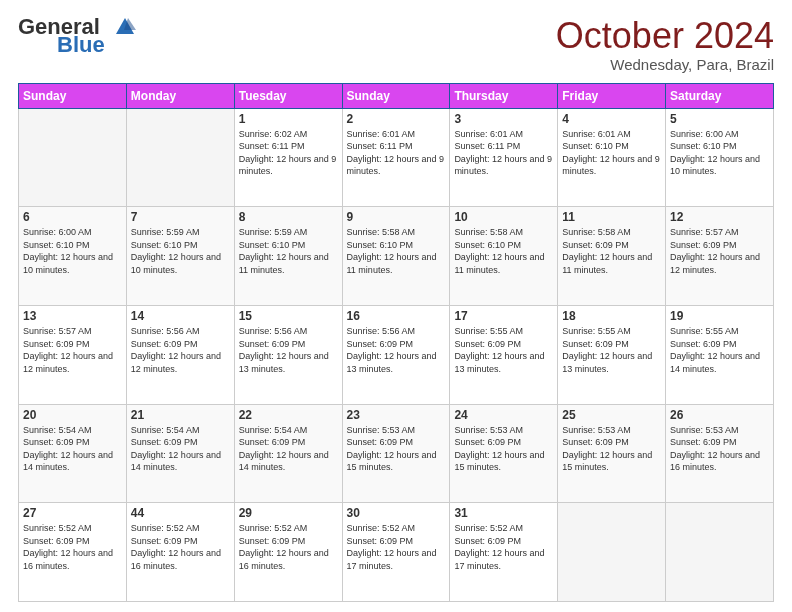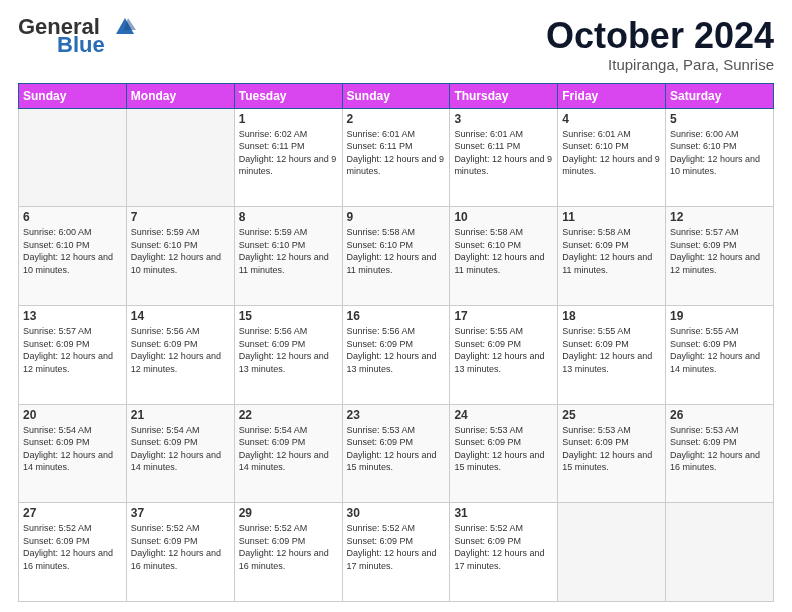--- a/index.html
+++ b/index.html
@@ -27,22 +27,22 @@
       display: flex;
       flex-direction: column;
       align-items: flex-start;
       line-height: 1;
     }
     .title-block {
       text-align: right;
     }
     .month-title {
       font-size: 36px;
-      font-weight: bold;
-      color: #0f172a;
+      font-weight: normal;
+      color: #7f1d1d;
       line-height: 1.1;
       text-align: center;
     }
     .location {
       font-size: 15px;
       color: #555;
     }
     .calendar {
       flex: 1;
       border: 1px solid #ccc;
@@ -96,21 +96,21 @@
         <span style="font-size:22px;font-weight:bold;color:#333;">General</span>
         <svg width="22" height="22" viewBox="0 0 22 22">
           <polygon points="11,2 20,18 2,18" fill="#2a6db5"></polygon>
           <polygon points="14,2 22,14 10,14" fill="#1a4a8a" opacity="0.5"></polygon>
         </svg>
       </div>
       <span style="font-size:22px;font-weight:bold;color:#2a6db5;margin-top:-4px;margin-left:39px;">Blue</span>
     </div>
     <div class="title-block">
       <div class="month-title">October 2024</div>
-      <div class="location">Itupiranga, Para, Sunrise</div>
+      <div class="location">Wednesday, Para, Brazil</div>
     </div>
   </div>
 
   <table class="calendar">
     <thead>
       <tr id="header-row">
           <th>Sunday</th>
           <th>Monday</th>
           <th>Tuesday</th>
           <th>Sunday</th>
@@ -287,21 +287,21 @@
           </td>
         </tr>
         <tr>
           <td>
             <span class="day-num">27</span>
             <div class="day-info" style="white-space: pre-line;">Sunrise: 5:52 AM
 Sunset: 6:09 PM
 Daylight: 12 hours and 16 minutes.</div>
           </td>
           <td>
-            <span class="day-num">37</span>
+            <span class="day-num">44</span>
             <div class="day-info" style="white-space: pre-line;">Sunrise: 5:52 AM
 Sunset: 6:09 PM
 Daylight: 12 hours and 16 minutes.</div>
           </td>
           <td>
             <span class="day-num">29</span>
             <div class="day-info" style="white-space: pre-line;">Sunrise: 5:52 AM
 Sunset: 6:09 PM
 Daylight: 12 hours and 16 minutes.</div>
           </td>

